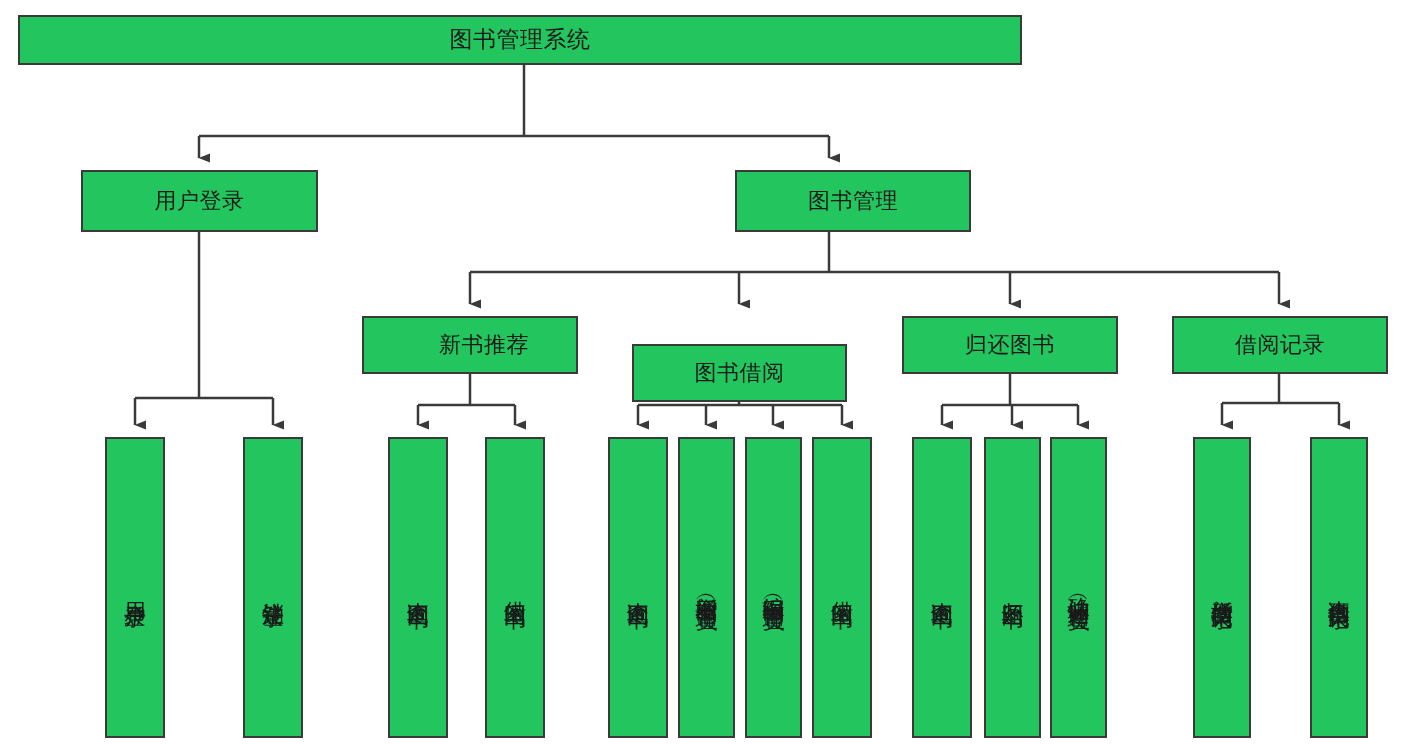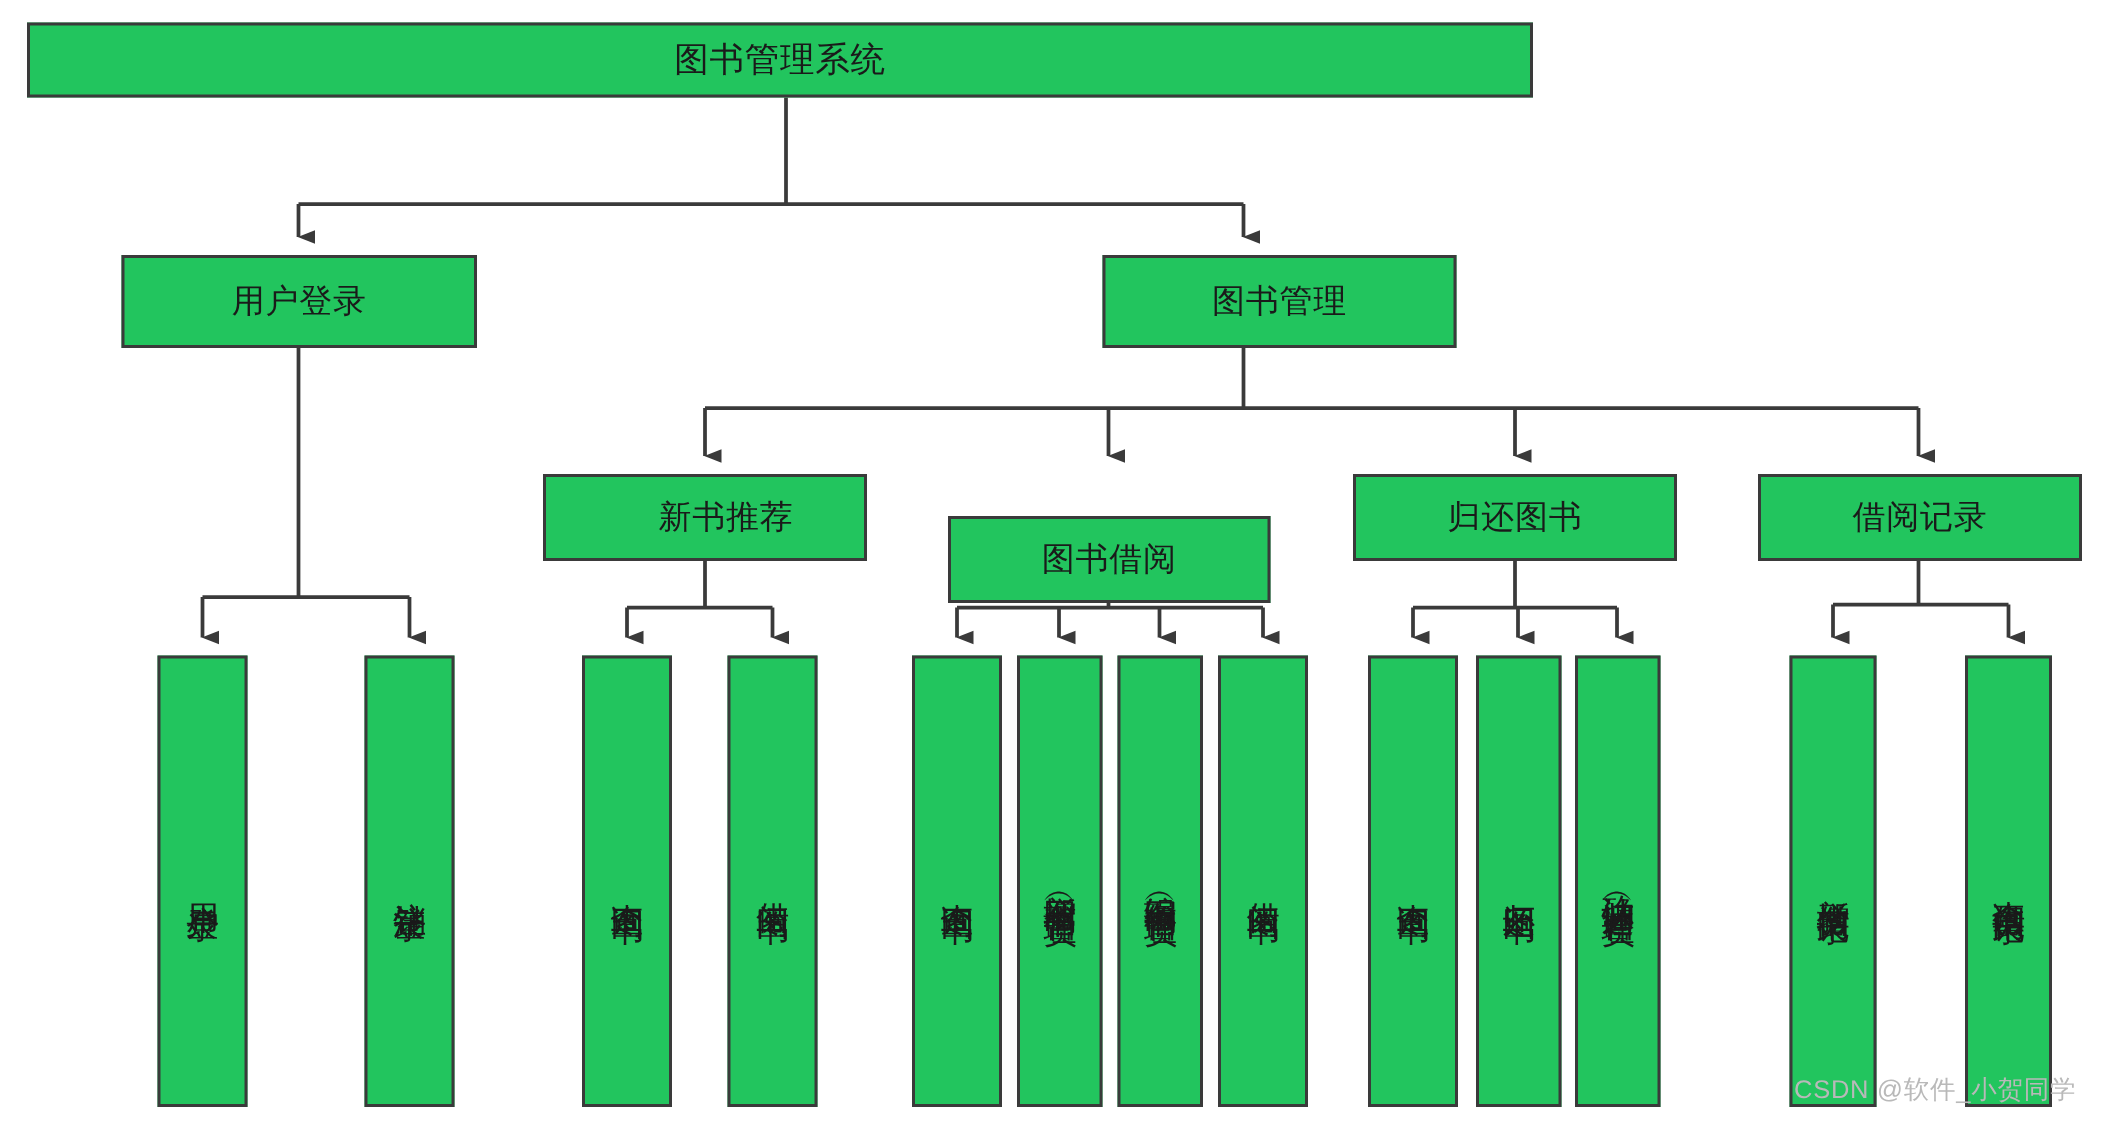--- a/index.html
+++ b/index.html
@@ -171,15 +171,14 @@
         <div class="node-label">确认归还（管理员）</div>
       </div>
       <div class="node-box vertical" style="left: 1193px; top: 437px; width: 58px; height: 301px;">
         <div class="node-label">新增借阅记录</div>
       </div>
       <div class="node-box vertical" style="left: 1310px; top: 437px; width: 58px; height: 301px;">
         <div class="node-label">查询借阅记录</div>
       </div>
     </div>
 
-  <div class="watermark" style="left:1196px; top:715px;">CSDN @软件_小贺同学</div>
 
 </div>
 
 </body></html>

